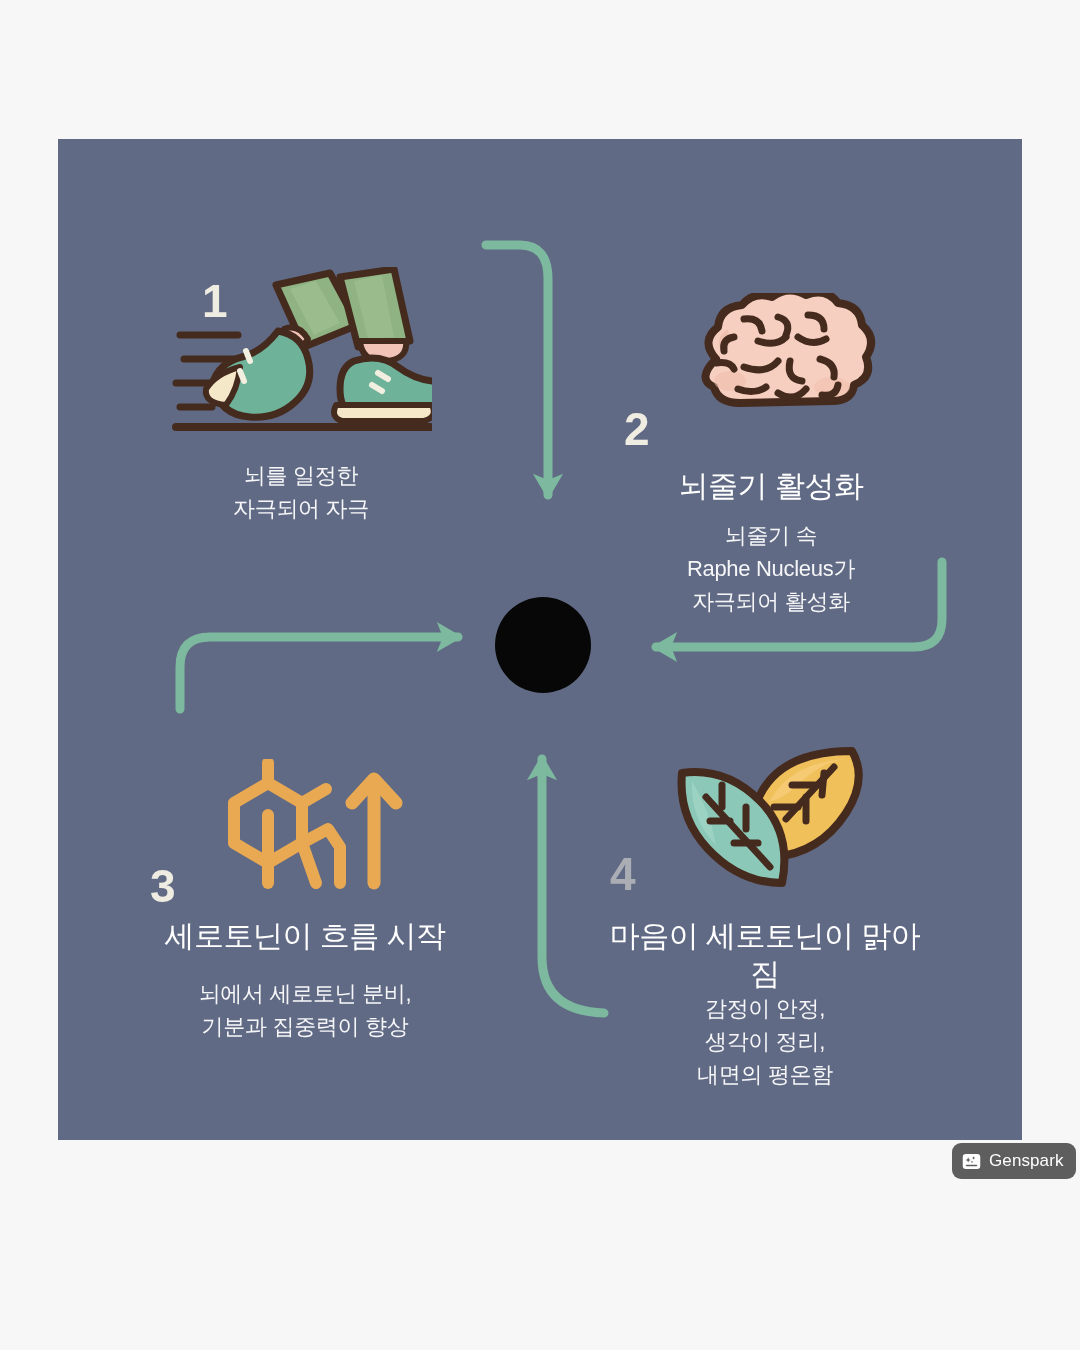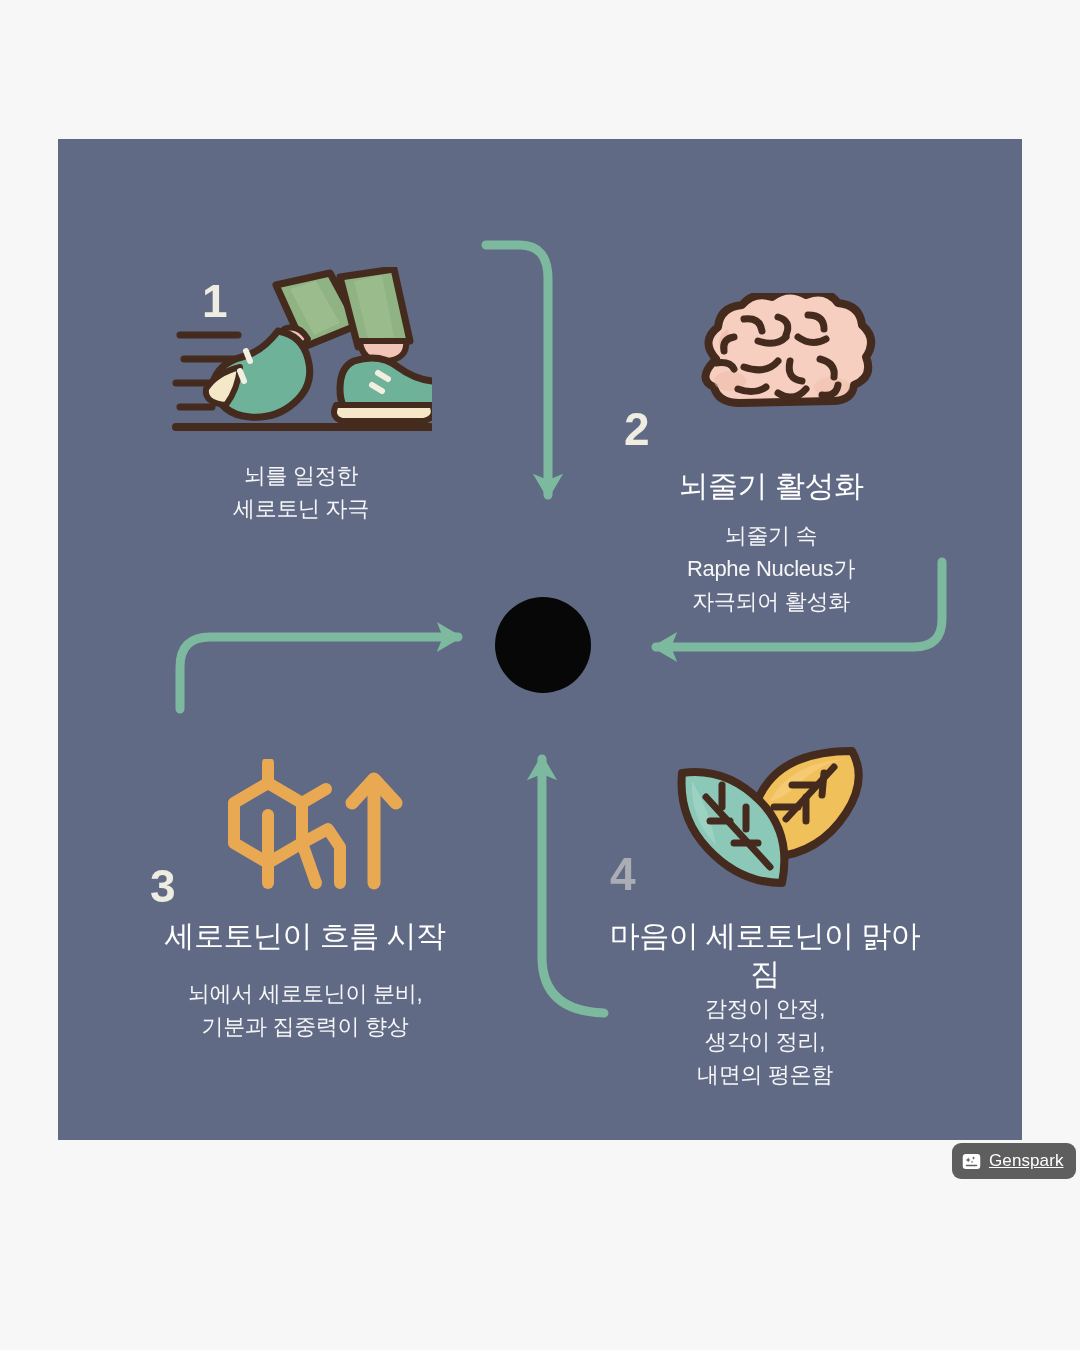--- a/index.html
+++ b/index.html
@@ -118,21 +118,20 @@
   }
   #genspark-badge .gs-icon {
     width: 21px;
     height: 21px;
     display: block;
   }
   #genspark-badge .gs-label {
     font-size: 17px;
     color: #ffffff;
     letter-spacing: 0.1px;
-    text-decoration: underline;
   }
 </style>
 </head>
 <body>
 
 <div id="infographic-card">
 
   <svg id="flow-arrows" viewBox="0 0 964 1001" width="964" height="1001">
     <defs>
       <marker id="ah" viewBox="0 0 10 10" refX="6.2" refY="5" markerWidth="4.2" markerHeight="4.2" orient="auto-start-reverse">
@@ -184,21 +183,21 @@
         <path d="M164 138 h96 q6 12 -8 16 h-82 q-12 -4 -6 -16 Z" fill="#f5e8c8" stroke="#452a1e" stroke-width="6" stroke-linejoin="round"></path>
         <g stroke="#f2efe0" stroke-width="6" stroke-linecap="round">
           <line x1="206" y1="106" x2="216" y2="112"></line>
           <line x1="200" y1="118" x2="210" y2="124"></line>
         </g>
 
         <line x1="4" y1="160" x2="258" y2="160" stroke="#452a1e" stroke-width="8" stroke-linecap="round"></line>
       </svg>
     </div>
     <p class="step-desc">뇌를 일정한
-세로토닌 자극</p>
+자극되어 자극</p>
   </div>
 
   <div class="step" id="step-2">
     <div class="step-icon-row">
       <div class="step-num">2</div>
       <svg class="step-icon" id="icon-brain" width="200" height="140" viewBox="0 0 200 140">
         <path d="M34 66 q-16 -18 2 -32 q2 -20 24 -22 q12 -14 30 -8 q16 -12 34 -2 q20 -8 32 8 q22 2 24 22
                  q16 14 4 32 q8 20 -12 28 q-2 16 -22 16 l-92 2 q-22 0 -26 -16 q-18 -8 2 -28 Z" fill="#f6cfc0" stroke="#452a1e" stroke-width="8" stroke-linejoin="round"></path>
         <path d="M40 60 q-8 -16 6 -24 q4 20 -6 24 Z" fill="#f0bdaa" opacity="0.8"></path>
         <ellipse cx="48" cy="88" rx="16" ry="10" fill="#f0bdaa" opacity="0.6"></ellipse>
@@ -246,21 +245,21 @@
           <path d="M86 84 L112 70 L124 88 L124 124"></path>
         </g>
 
         <g stroke="#e9a952" stroke-width="13" stroke-linecap="round" stroke-linejoin="round" fill="none">
           <path d="M158 124 L158 22"></path>
           <path d="M136 44 L158 20 L180 44"></path>
         </g>
       </svg>
     </div>
     <h3 class="step-title">세로토닌이 흐름 시작</h3>
-    <p class="step-desc">뇌에서 세로토닌이 분비,
+    <p class="step-desc">뇌에서 세로토닌 분비,
 기분과 집중력이 향상</p>
   </div>
 
   <div class="step" id="step-4">
     <div class="step-icon-row">
       <div class="step-num">4</div>
       <svg class="step-icon" id="icon-leaves" width="190" height="150" viewBox="0 0 190 150">
 
         <path d="M178 6 q-70 0 -92 44 q-20 40 14 62 q46 -4 72 -44 q22 -34 6 -62 Z" fill="#f0c05a" stroke="#452a1e" stroke-width="8" stroke-linejoin="round"></path>
         <path d="M172 14 q-56 4 -76 42 q14 -2 32 -20 q22 -20 44 -22 Z" fill="#f6cf7e" opacity="0.7"></path>

